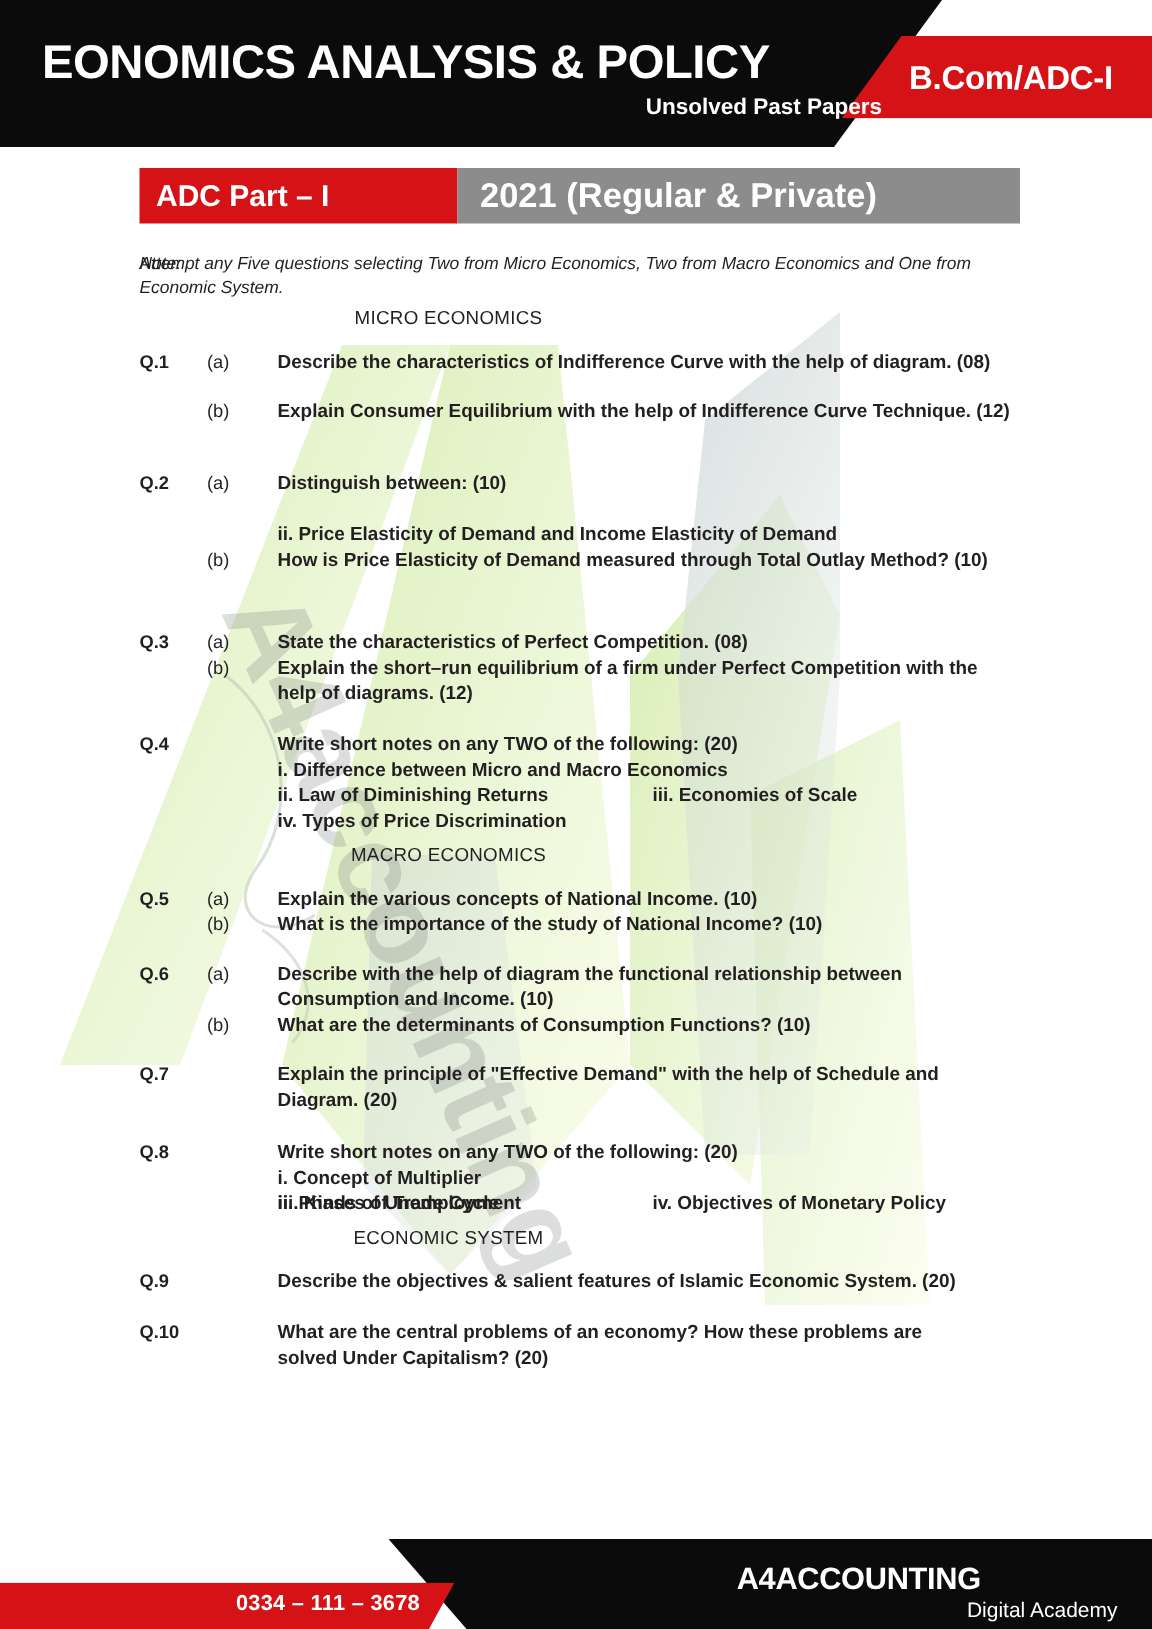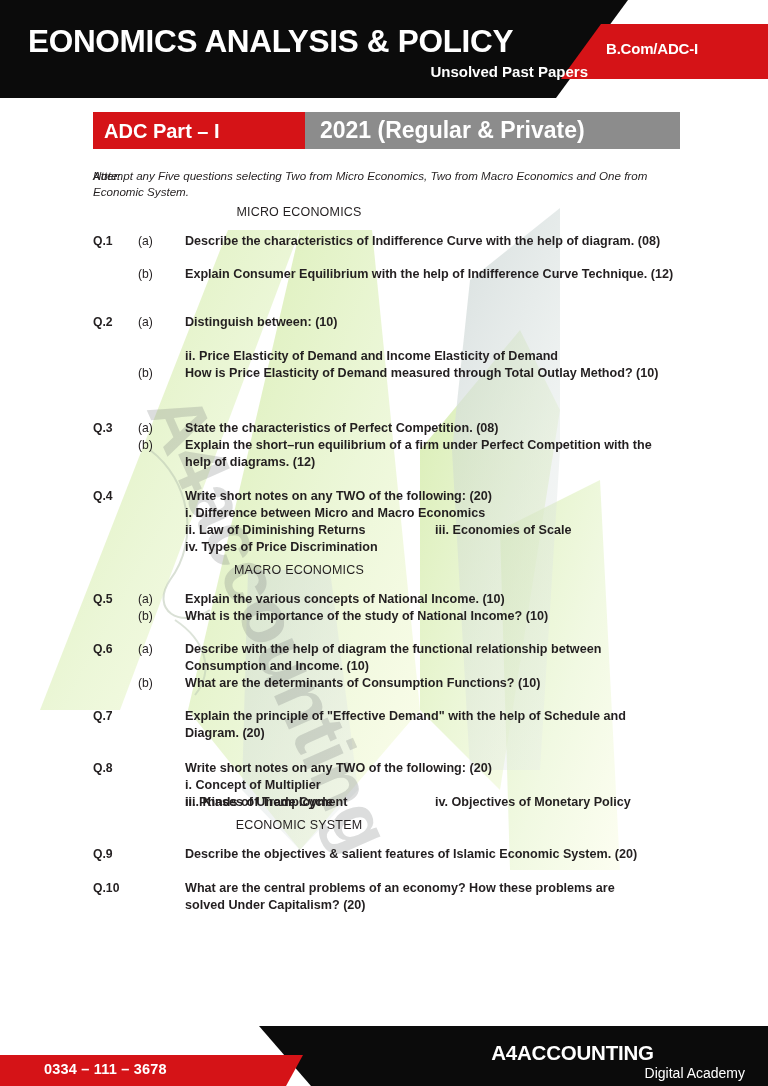--- a/index.html
+++ b/index.html
@@ -59,21 +59,21 @@
     text-align: right;
     color: #ffffff;
     font-size: 15px;
     font-weight: bold;
     line-height: 1;
   }
   .header-badge {
     position: absolute;
     left: 606px; top: 41px;
     color: #ffffff;
-    font-size: 15px;
+    font-size: 22px;
     font-weight: bold;
     letter-spacing: -0.2px;
     line-height: 1;
     white-space: nowrap;
   }
 
   
   .titlebar {
     position: absolute;
     left: 93px; top: 112px;
@@ -217,27 +217,26 @@
     position: absolute;
     left: 0; top: 35px;
     width: 768px; height: 31px;
     background: #d51317;
     clip-path: polygon(0 0, 303px 0, 286px 31px, 0 31px);
   }
   .footer-phone {
     position: absolute;
     left: 0; top: 42px;
     width: 280px;
-    text-align: left;
+    text-align: right;
     color: #ffffff;
     font-size: 14.5px;
     font-weight: bold;
     line-height: 1;
     letter-spacing: 0.2px;
-    margin-left: 44px;
   }
   .footer-brand {
     position: absolute;
     left: 400px; top: 23px;
     width: 345px;
     text-align: center;
     color: #ffffff;
     font-size: 20.5px;
     font-weight: bold;
     line-height: 1;

